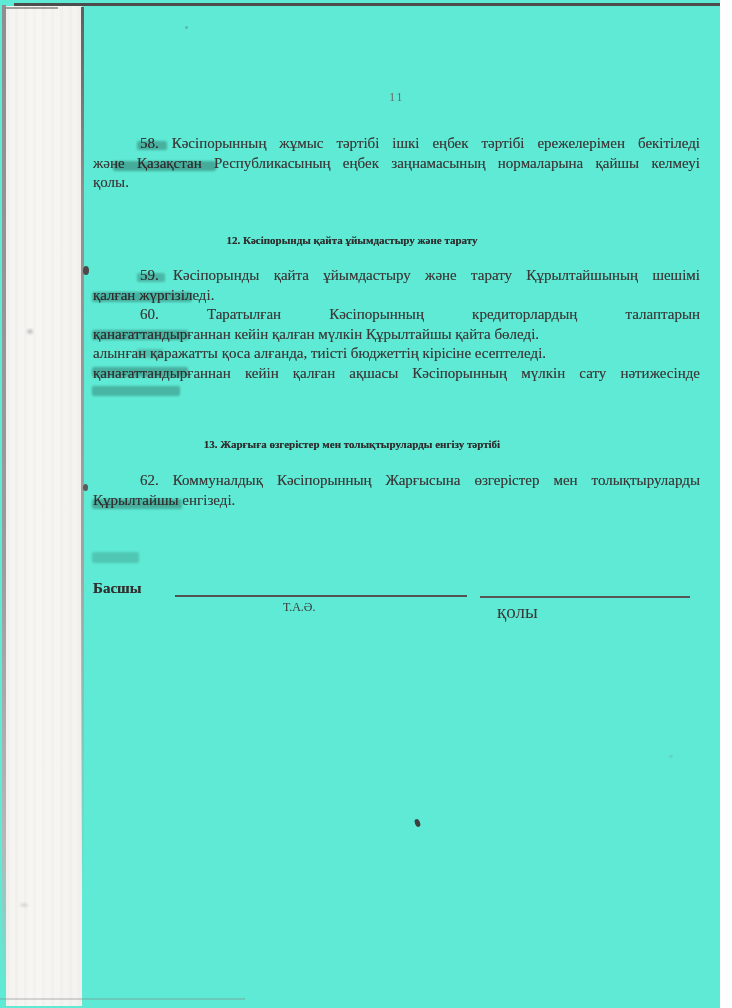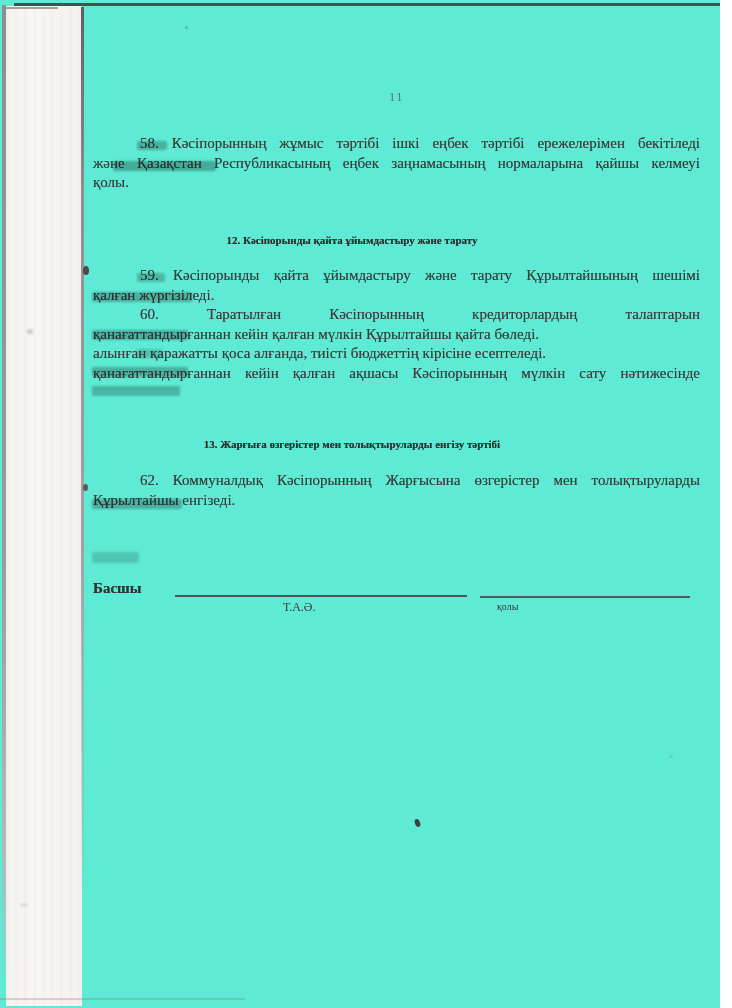--- a/index.html
+++ b/index.html
@@ -47,21 +47,21 @@
     font-weight:bold; font-size:11px; line-height:20px; color:#2e2e2e;
     text-shadow:0 0 .5px rgba(60,60,60,.7);
   }
   
   .sig { position:absolute; top:560px; left:0; width:607px; height:45px;margin-top:20px; }
   .sig-label { position:absolute; left:0; top:0; font-weight:bold; font-size:15px; color:#303030;
     text-shadow:0 0 .6px rgba(60,60,60,.7); }
   .sig-line-1 { position:absolute; left:82px; top:0; width:292px; height:15px; border-bottom:2px solid #525252; }
   .sig-line-2 { position:absolute; left:387px; top:1px; width:210px; height:15px; border-bottom:2px solid #575757; }
   .sig-cap-1 { position:absolute; left:190px; top:20px; font-size:12px; color:#3a3a3a; }
-  .sig-cap-2 { position:absolute; left:404px; top:21px; font-size:10px; color:#3a3a3a; }
+  .sig-cap-2 { position:absolute; left:404px; top:21px; font-size:19px; color:#3a3a3a; }
 
   
   .smudge { position:absolute; background:rgba(45,45,45,.28); filter:blur(1.3px);
     border-radius:2px; mix-blend-mode:multiply; pointer-events:none; }
   .speck { position:absolute; pointer-events:none; }
 </style>
 </head>
 <body>
 
 <div class="scan">

